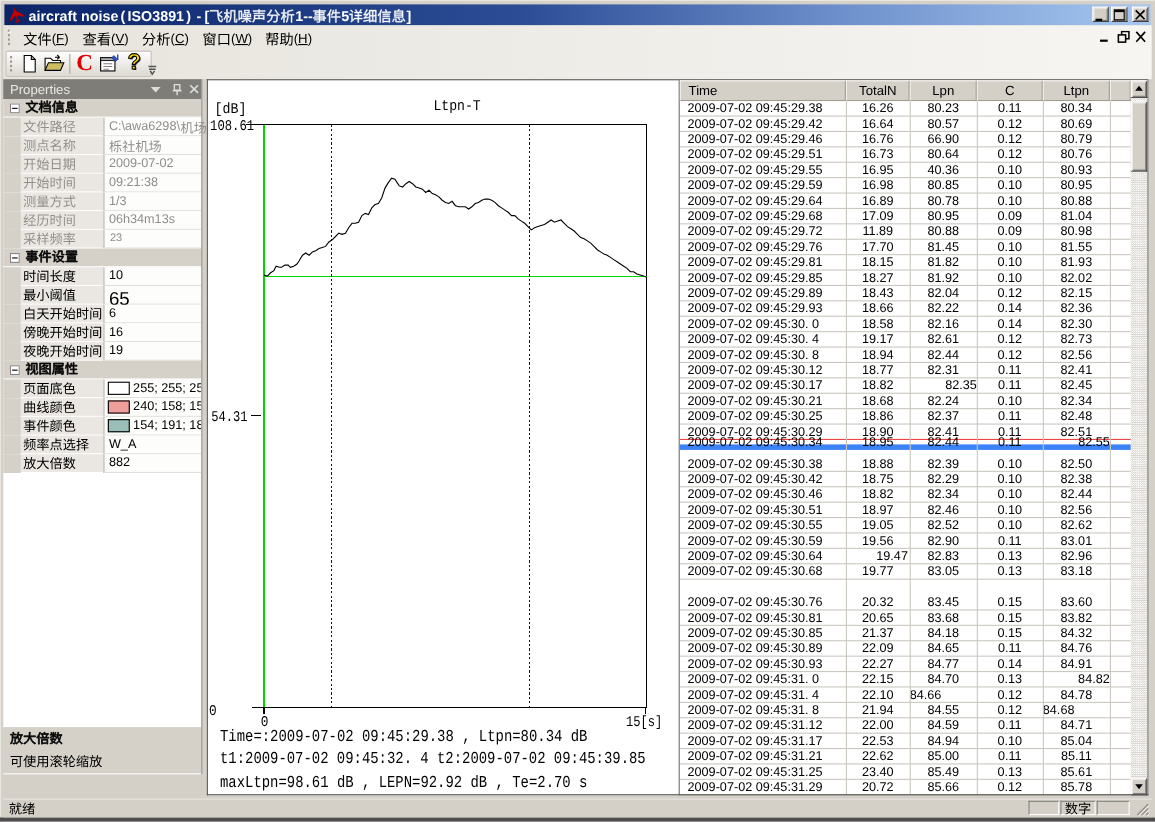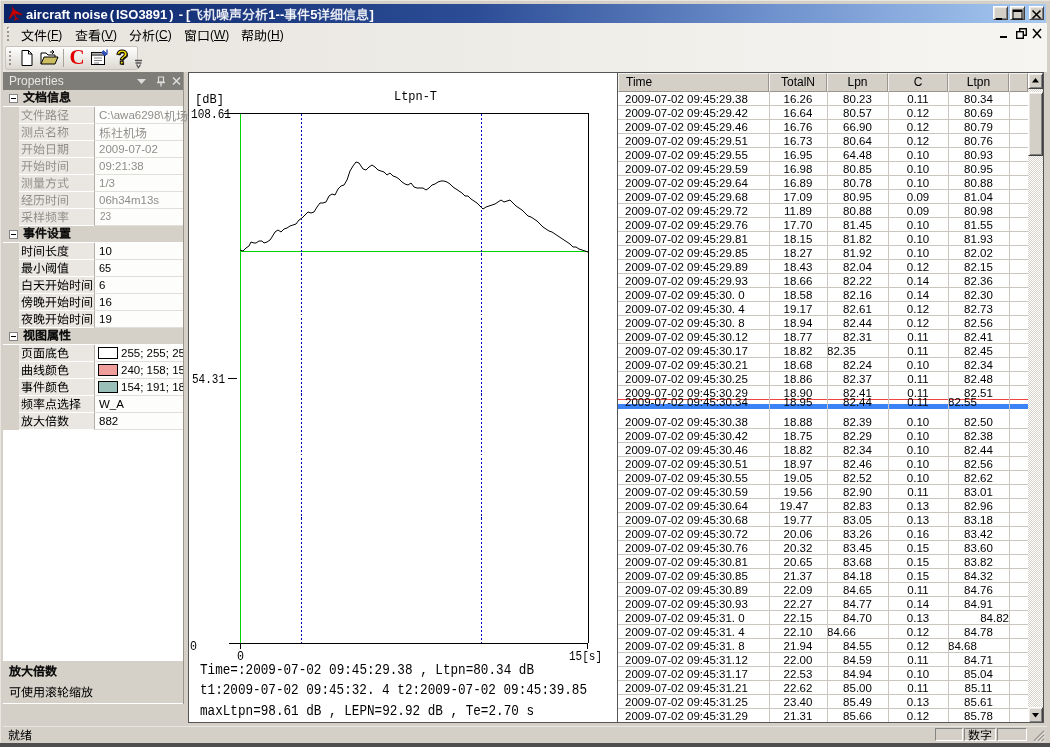--- a/index.html
+++ b/index.html
@@ -267,21 +267,21 @@
 <div class="a" style="left:99px;top:245px;font-size:11.5px;color:#000;white-space:nowrap">10</div>
 <div class="a" style="left:3px;top:260px;width:16px;height:17px;background:#d5d1c9"></div>
 <div class="a" style="left:19px;top:260px;width:75px;height:17px;background:#eae7e2;border-bottom:1px solid #fff"></div>
 <div class="a" style="left:94px;top:260px;width:89px;height:17px;background:#fdfdfc;border-left:1px solid #b2afa9;border-bottom:1px solid #e2dfda"></div>
 <div class="a" style="left:21px;top:262px"><svg class="k" style="vertical-align:top;position:relative;top:0px" width="48" height="14" viewBox="0 0 4000 1167">
       <use href="#g6700" x="0" fill="#000"></use>
       <use href="#g5c0f" x="1000" fill="#000"></use>
       <use href="#g9608" x="2000" fill="#000"></use>
       <use href="#g503c" x="3000" fill="#000"></use>
     </svg></div>
-<div class="a" style="left:99px;top:262px;font-size:11px;color:#000;white-space:nowrap">65</div>
+<div class="a" style="left:99px;top:262px;font-size:17px;color:#000;white-space:nowrap">65</div>
 <div class="a" style="left:3px;top:277px;width:16px;height:17px;background:#d5d1c9"></div>
 <div class="a" style="left:19px;top:277px;width:75px;height:17px;background:#eae7e2;border-bottom:1px solid #fff"></div>
 <div class="a" style="left:94px;top:277px;width:89px;height:17px;background:#fdfdfc;border-left:1px solid #b2afa9;border-bottom:1px solid #e2dfda"></div>
 <div class="a" style="left:21px;top:279px"><svg class="k" style="vertical-align:top;position:relative;top:0px" width="72" height="14" viewBox="0 0 6000 1167">
       <use href="#g767d" x="0" fill="#000"></use>
       <use href="#g5929" x="1000" fill="#000"></use>
       <use href="#g5f00" x="2000" fill="#000"></use>
       <use href="#g59cb" x="3000" fill="#000"></use>
       <use href="#g65f6" x="4000" fill="#000"></use>
       <use href="#g95f4" x="5000" fill="#000"></use>
@@ -449,21 +449,21 @@
 <div class="a" style="left:0;top:42.07px;width:410px;height:14.02px;border-bottom:1px solid #cbc7c0">
       <span class="a" style="left:7px;top:0;line-height:14.02px">2009-07-02 09:45:29.51</span>
       <span class="a" style="left:151px;width:58px;text-align:center;line-height:14.02px">16.73</span>
       <span class="a" style="left:209px;width:61px;text-align:center;line-height:14.02px">80.64</span>
       <span class="a" style="left:270px;width:60px;text-align:center;line-height:14.02px">0.12</span>
       <span class="a" style="left:330px;width:61px;text-align:center;line-height:14.02px">80.76</span>
     </div>
 <div class="a" style="left:0;top:56.09px;width:410px;height:14.02px;border-bottom:1px solid #cbc7c0">
       <span class="a" style="left:7px;top:0;line-height:14.02px">2009-07-02 09:45:29.55</span>
       <span class="a" style="left:151px;width:58px;text-align:center;line-height:14.02px">16.95</span>
-      <span class="a" style="left:209px;width:61px;text-align:center;line-height:14.02px">64.48</span>
+      <span class="a" style="left:209px;width:61px;text-align:center;line-height:14.02px">40.36</span>
       <span class="a" style="left:270px;width:60px;text-align:center;line-height:14.02px">0.10</span>
       <span class="a" style="left:330px;width:61px;text-align:center;line-height:14.02px">80.93</span>
     </div>
 <div class="a" style="left:0;top:70.11px;width:410px;height:14.02px;border-bottom:1px solid #cbc7c0">
       <span class="a" style="left:7px;top:0;line-height:14.02px">2009-07-02 09:45:29.59</span>
       <span class="a" style="left:151px;width:58px;text-align:center;line-height:14.02px">16.98</span>
       <span class="a" style="left:209px;width:61px;text-align:center;line-height:14.02px">80.85</span>
       <span class="a" style="left:270px;width:60px;text-align:center;line-height:14.02px">0.10</span>
       <span class="a" style="left:330px;width:61px;text-align:center;line-height:14.02px">80.95</span>
     </div>
@@ -547,21 +547,21 @@
 <div class="a" style="left:0;top:238.38px;width:410px;height:14.02px;border-bottom:1px solid #cbc7c0">
       <span class="a" style="left:7px;top:0;line-height:14.02px">2009-07-02 09:45:30.12</span>
       <span class="a" style="left:151px;width:58px;text-align:center;line-height:14.02px">18.77</span>
       <span class="a" style="left:209px;width:61px;text-align:center;line-height:14.02px">82.31</span>
       <span class="a" style="left:270px;width:60px;text-align:center;line-height:14.02px">0.11</span>
       <span class="a" style="left:330px;width:61px;text-align:center;line-height:14.02px">82.41</span>
     </div>
 <div class="a" style="left:0;top:252.40px;width:410px;height:14.02px;border-bottom:1px solid #cbc7c0">
       <span class="a" style="left:7px;top:0;line-height:14.02px">2009-07-02 09:45:30.17</span>
       <span class="a" style="left:151px;width:58px;text-align:center;line-height:14.02px">18.82</span>
-      <span class="a" style="left:209px;width:61px;text-align:left;line-height:14.02px">82.35</span>
+      <span class="a" style="left:209px;width:61px;text-align:right;line-height:14.02px">82.35</span>
       <span class="a" style="left:270px;width:60px;text-align:center;line-height:14.02px">0.11</span>
       <span class="a" style="left:330px;width:61px;text-align:center;line-height:14.02px">82.45</span>
     </div>
 <div class="a" style="left:0;top:266.42px;width:410px;height:14.02px;border-bottom:1px solid #cbc7c0">
       <span class="a" style="left:7px;top:0;line-height:14.02px">2009-07-02 09:45:30.21</span>
       <span class="a" style="left:151px;width:58px;text-align:center;line-height:14.02px">18.68</span>
       <span class="a" style="left:209px;width:61px;text-align:center;line-height:14.02px">82.24</span>
       <span class="a" style="left:270px;width:60px;text-align:center;line-height:14.02px">0.10</span>
       <span class="a" style="left:330px;width:61px;text-align:center;line-height:14.02px">82.34</span>
     </div>
@@ -577,21 +577,21 @@
       <span class="a" style="left:151px;width:58px;text-align:center;line-height:14.02px">18.90</span>
       <span class="a" style="left:209px;width:61px;text-align:center;line-height:14.02px">82.41</span>
       <span class="a" style="left:270px;width:60px;text-align:center;line-height:14.02px">0.11</span>
       <span class="a" style="left:330px;width:61px;text-align:center;line-height:14.02px">82.51</span>
     </div>
 <div class="a" style="left:0;top:303px;width:410px;height:14.02px;border-bottom:5px solid #3b82f6">
       <span class="a" style="left:7px;top:0;line-height:14.02px">2009-07-02 09:45:30.34</span>
       <span class="a" style="left:151px;width:58px;text-align:center;line-height:14.02px">18.95</span>
       <span class="a" style="left:209px;width:61px;text-align:center;line-height:14.02px">82.44</span>
       <span class="a" style="left:270px;width:60px;text-align:center;line-height:14.02px">0.11</span>
-      <span class="a" style="left:330px;width:61px;text-align:left;line-height:14.02px">82.55</span>
+      <span class="a" style="left:330px;width:61px;text-align:right;line-height:14.02px">82.55</span>
     </div>
 <div class="a" style="left:0;top:322.51px;width:410px;height:14.02px;border-bottom:1px solid #cbc7c0">
       <span class="a" style="left:7px;top:0;line-height:14.02px">2009-07-02 09:45:30.38</span>
       <span class="a" style="left:151px;width:58px;text-align:center;line-height:14.02px">18.88</span>
       <span class="a" style="left:209px;width:61px;text-align:center;line-height:14.02px">82.39</span>
       <span class="a" style="left:270px;width:60px;text-align:center;line-height:14.02px">0.10</span>
       <span class="a" style="left:330px;width:61px;text-align:center;line-height:14.02px">82.50</span>
     </div>
 <div class="a" style="left:0;top:336.53px;width:410px;height:14.02px;border-bottom:1px solid #cbc7c0">
       <span class="a" style="left:7px;top:0;line-height:14.02px">2009-07-02 09:45:30.42</span>
@@ -623,39 +623,32 @@
     </div>
 <div class="a" style="left:0;top:392.62px;width:410px;height:14.02px;border-bottom:1px solid #cbc7c0">
       <span class="a" style="left:7px;top:0;line-height:14.02px">2009-07-02 09:45:30.59</span>
       <span class="a" style="left:151px;width:58px;text-align:center;line-height:14.02px">19.56</span>
       <span class="a" style="left:209px;width:61px;text-align:center;line-height:14.02px">82.90</span>
       <span class="a" style="left:270px;width:60px;text-align:center;line-height:14.02px">0.11</span>
       <span class="a" style="left:330px;width:61px;text-align:center;line-height:14.02px">83.01</span>
     </div>
 <div class="a" style="left:0;top:406.64px;width:410px;height:14.02px;border-bottom:1px solid #cbc7c0">
       <span class="a" style="left:7px;top:0;line-height:14.02px">2009-07-02 09:45:30.64</span>
-      <span class="a" style="left:147px;width:58px;text-align:center;line-height:14.02px">19.47</span>
+      <span class="a" style="left:164px;width:58px;text-align:center;line-height:14.02px">19.47</span>
       <span class="a" style="left:209px;width:61px;text-align:center;line-height:14.02px">82.83</span>
       <span class="a" style="left:270px;width:60px;text-align:center;line-height:14.02px">0.13</span>
       <span class="a" style="left:330px;width:61px;text-align:center;line-height:14.02px">82.96</span>
     </div>
 <div class="a" style="left:0;top:420.67px;width:410px;height:14.02px;border-bottom:1px solid #cbc7c0">
       <span class="a" style="left:7px;top:0;line-height:14.02px">2009-07-02 09:45:30.68</span>
       <span class="a" style="left:151px;width:58px;text-align:center;line-height:14.02px">19.77</span>
       <span class="a" style="left:209px;width:61px;text-align:center;line-height:14.02px">83.05</span>
       <span class="a" style="left:270px;width:60px;text-align:center;line-height:14.02px">0.13</span>
       <span class="a" style="left:330px;width:61px;text-align:center;line-height:14.02px">83.18</span>
     </div>
-<div class="a" style="left:0;top:434.69px;width:410px;height:14.02px;border-bottom:1px solid #cbc7c0">
-      <span class="a" style="left:7px;top:0;line-height:14.02px">2009-07-02 09:45:30.72</span>
-      <span class="a" style="left:151px;width:58px;text-align:center;line-height:14.02px">20.06</span>
-      <span class="a" style="left:209px;width:61px;text-align:center;line-height:14.02px">83.26</span>
-      <span class="a" style="left:270px;width:60px;text-align:center;line-height:14.02px">0.16</span>
-      <span class="a" style="left:330px;width:61px;text-align:center;line-height:14.02px">83.42</span>
-    </div>
 <div class="a" style="left:0;top:448.71px;width:410px;height:14.02px;border-bottom:1px solid #cbc7c0">
       <span class="a" style="left:7px;top:0;line-height:14.02px">2009-07-02 09:45:30.76</span>
       <span class="a" style="left:151px;width:58px;text-align:center;line-height:14.02px">20.32</span>
       <span class="a" style="left:209px;width:61px;text-align:center;line-height:14.02px">83.45</span>
       <span class="a" style="left:270px;width:60px;text-align:center;line-height:14.02px">0.15</span>
       <span class="a" style="left:330px;width:61px;text-align:center;line-height:14.02px">83.60</span>
     </div>
 <div class="a" style="left:0;top:462.73px;width:410px;height:14.02px;border-bottom:1px solid #cbc7c0">
       <span class="a" style="left:7px;top:0;line-height:14.02px">2009-07-02 09:45:30.81</span>
       <span class="a" style="left:151px;width:58px;text-align:center;line-height:14.02px">20.65</span>
@@ -682,21 +675,21 @@
       <span class="a" style="left:151px;width:58px;text-align:center;line-height:14.02px">22.27</span>
       <span class="a" style="left:209px;width:61px;text-align:center;line-height:14.02px">84.77</span>
       <span class="a" style="left:270px;width:60px;text-align:center;line-height:14.02px">0.14</span>
       <span class="a" style="left:330px;width:61px;text-align:center;line-height:14.02px">84.91</span>
     </div>
 <div class="a" style="left:0;top:518.82px;width:410px;height:14.02px;border-bottom:1px solid #cbc7c0">
       <span class="a" style="left:7px;top:0;line-height:14.02px">2009-07-02 09:45:31. 0</span>
       <span class="a" style="left:151px;width:58px;text-align:center;line-height:14.02px">22.15</span>
       <span class="a" style="left:209px;width:61px;text-align:center;line-height:14.02px">84.70</span>
       <span class="a" style="left:270px;width:60px;text-align:center;line-height:14.02px">0.13</span>
-      <span class="a" style="left:330px;width:61px;text-align:right;line-height:14.02px">84.82</span>
+      <span class="a" style="left:346px;width:61px;text-align:center;line-height:14.02px">84.82</span>
     </div>
 <div class="a" style="left:0;top:532.84px;width:410px;height:14.02px;border-bottom:1px solid #cbc7c0">
       <span class="a" style="left:7px;top:0;line-height:14.02px">2009-07-02 09:45:31. 4</span>
       <span class="a" style="left:151px;width:58px;text-align:center;line-height:14.02px">22.10</span>
       <span class="a" style="left:209px;width:61px;text-align:left;line-height:14.02px">84.66</span>
       <span class="a" style="left:270px;width:60px;text-align:center;line-height:14.02px">0.12</span>
       <span class="a" style="left:330px;width:61px;text-align:center;line-height:14.02px">84.78</span>
     </div>
 <div class="a" style="left:0;top:546.87px;width:410px;height:14.02px;border-bottom:1px solid #cbc7c0">
       <span class="a" style="left:7px;top:0;line-height:14.02px">2009-07-02 09:45:31. 8</span>
@@ -728,21 +721,21 @@
     </div>
 <div class="a" style="left:0;top:602.96px;width:410px;height:14.02px;border-bottom:1px solid #cbc7c0">
       <span class="a" style="left:7px;top:0;line-height:14.02px">2009-07-02 09:45:31.25</span>
       <span class="a" style="left:151px;width:58px;text-align:center;line-height:14.02px">23.40</span>
       <span class="a" style="left:209px;width:61px;text-align:center;line-height:14.02px">85.49</span>
       <span class="a" style="left:270px;width:60px;text-align:center;line-height:14.02px">0.13</span>
       <span class="a" style="left:330px;width:61px;text-align:center;line-height:14.02px">85.61</span>
     </div>
 <div class="a" style="left:0;top:616.98px;width:410px;height:14.02px;border-bottom:1px solid #cbc7c0">
       <span class="a" style="left:7px;top:0;line-height:14.02px">2009-07-02 09:45:31.29</span>
-      <span class="a" style="left:151px;width:58px;text-align:center;line-height:14.02px">21.31</span>
+      <span class="a" style="left:151px;width:58px;text-align:center;line-height:14.02px">20.72</span>
       <span class="a" style="left:209px;width:61px;text-align:center;line-height:14.02px">85.66</span>
       <span class="a" style="left:270px;width:60px;text-align:center;line-height:14.02px">0.12</span>
       <span class="a" style="left:330px;width:61px;text-align:center;line-height:14.02px">85.78</span>
     </div>
 </div>
 <div class="a" style="left:769px;top:92px;width:1px;height:631px;background:#cbc7c0"></div>
 <div class="a" style="left:827px;top:92px;width:1px;height:631px;background:#cbc7c0"></div>
 <div class="a" style="left:888px;top:92px;width:1px;height:631px;background:#cbc7c0"></div>
 <div class="a" style="left:948px;top:92px;width:1px;height:631px;background:#cbc7c0"></div>
 <div class="a" style="left:1009px;top:92px;width:1px;height:631px;background:#cbc7c0"></div>

